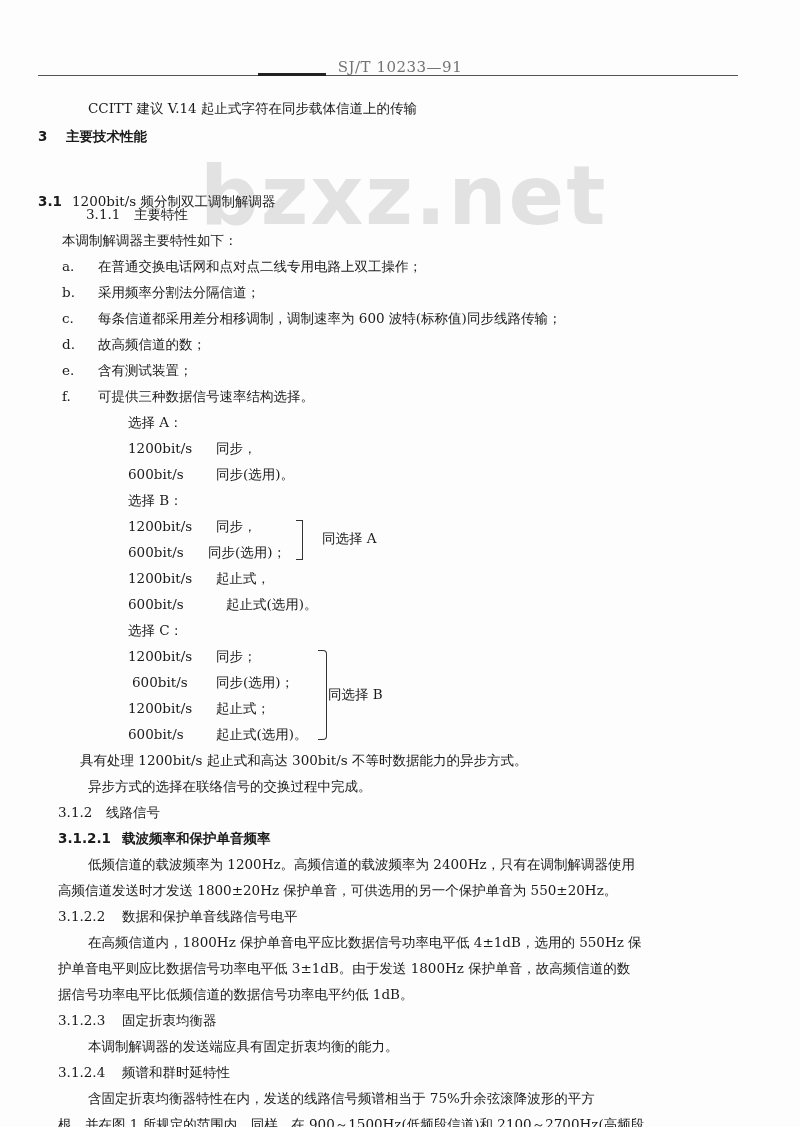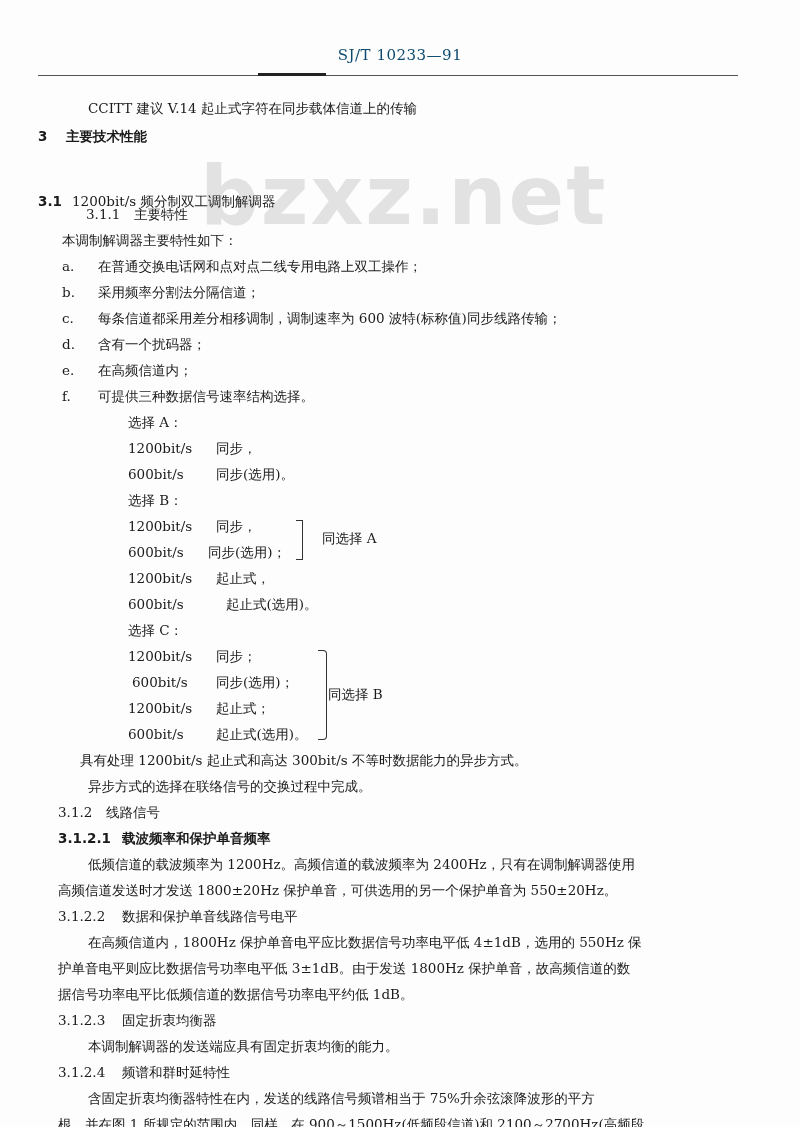--- a/index.html
+++ b/index.html
@@ -2,22 +2,22 @@
 <html><head>
 <meta charset="utf-8">
 <style>
   html, body { margin:0; padding:0; }
   body {
     width:800px; height:1127px; overflow:hidden; position:relative;
     background:#fdfdfd; color:#1a1a1a;
     font-family: "DejaVu Serif", "Liberation Serif", serif;
   }
   .header {
-    position:absolute; left:0; top:46px; width:800px; text-align:center;
-    font-size:15px; letter-spacing:0.5px; color:#0c4a6e;
+    position:absolute; left:0; top:58px; width:800px; text-align:center;
+    font-size:15px; letter-spacing:0.5px; color:#737373;
   }
   .rule {
     position:absolute; left:38px; top:74px; width:458px; height:2px; background:#444;
   }
   .rule-thick {
     position:absolute; left:258px; top:73px; width:68px; height:3px; background:#222;
   }
   .watermark {
     position:absolute; left:200px; top:148px; font-family:"DejaVu Sans","Liberation Sans",sans-serif;
     font-weight:bold; font-size:82px; color:#e2e2e2; letter-spacing:2px; z-index:0;
@@ -55,22 +55,22 @@
 
 <div class="line" style="left:38px;top:206px;margin-left:48px;">
   <span style="display:inline-block;width:48px;">3.1.1</span><span>主要特性</span>
 </div>
 <div class="line" style="left:62px;top:232px;">本调制解调器主要特性如下：</div>
 
 <div>
   <div class="line" style="left:62px;top:258px;"><span style="display:inline-block;width:36px;">a.</span><span>在普通交换电话网和点对点二线专用电路上双工操作；</span></div>
   <div class="line" style="left:62px;top:284px;"><span style="display:inline-block;width:36px;">b.</span><span>采用频率分割法分隔信道；</span></div>
   <div class="line" style="left:62px;top:310px;"><span style="display:inline-block;width:36px;">c.</span><span>每条信道都采用差分相移调制，调制速率为 600 波特(标称值)同步线路传输；</span></div>
-  <div class="line" style="left:62px;top:336px;"><span style="display:inline-block;width:36px;">d.</span><span>含有一个扰码器；</span></div>
-  <div class="line" style="left:62px;top:362px;"><span style="display:inline-block;width:36px;">e.</span><span>在高频信道内；</span></div>
+  <div class="line" style="left:62px;top:336px;"><span style="display:inline-block;width:36px;">d.</span><span>故高频信道的数；</span></div>
+  <div class="line" style="left:62px;top:362px;"><span style="display:inline-block;width:36px;">e.</span><span>含有测试装置；</span></div>
   <div class="line" style="left:62px;top:388px;"><span style="display:inline-block;width:36px;">f.</span><span>可提供三种数据信号速率结构选择。</span></div>
 </div>
 
 <div>
   <div class="line" style="left:128px;top:414px;">选择 A：</div>
   <div class="line" style="left:128px;top:440px;"><span style="display:inline-block;width:88px;">1200bit/s</span><span>同步，</span></div>
   <div class="line" style="left:128px;top:466px;"><span style="display:inline-block;width:88px;">600bit/s</span><span>同步(选用)。</span></div>
 </div>
 
 <div>

